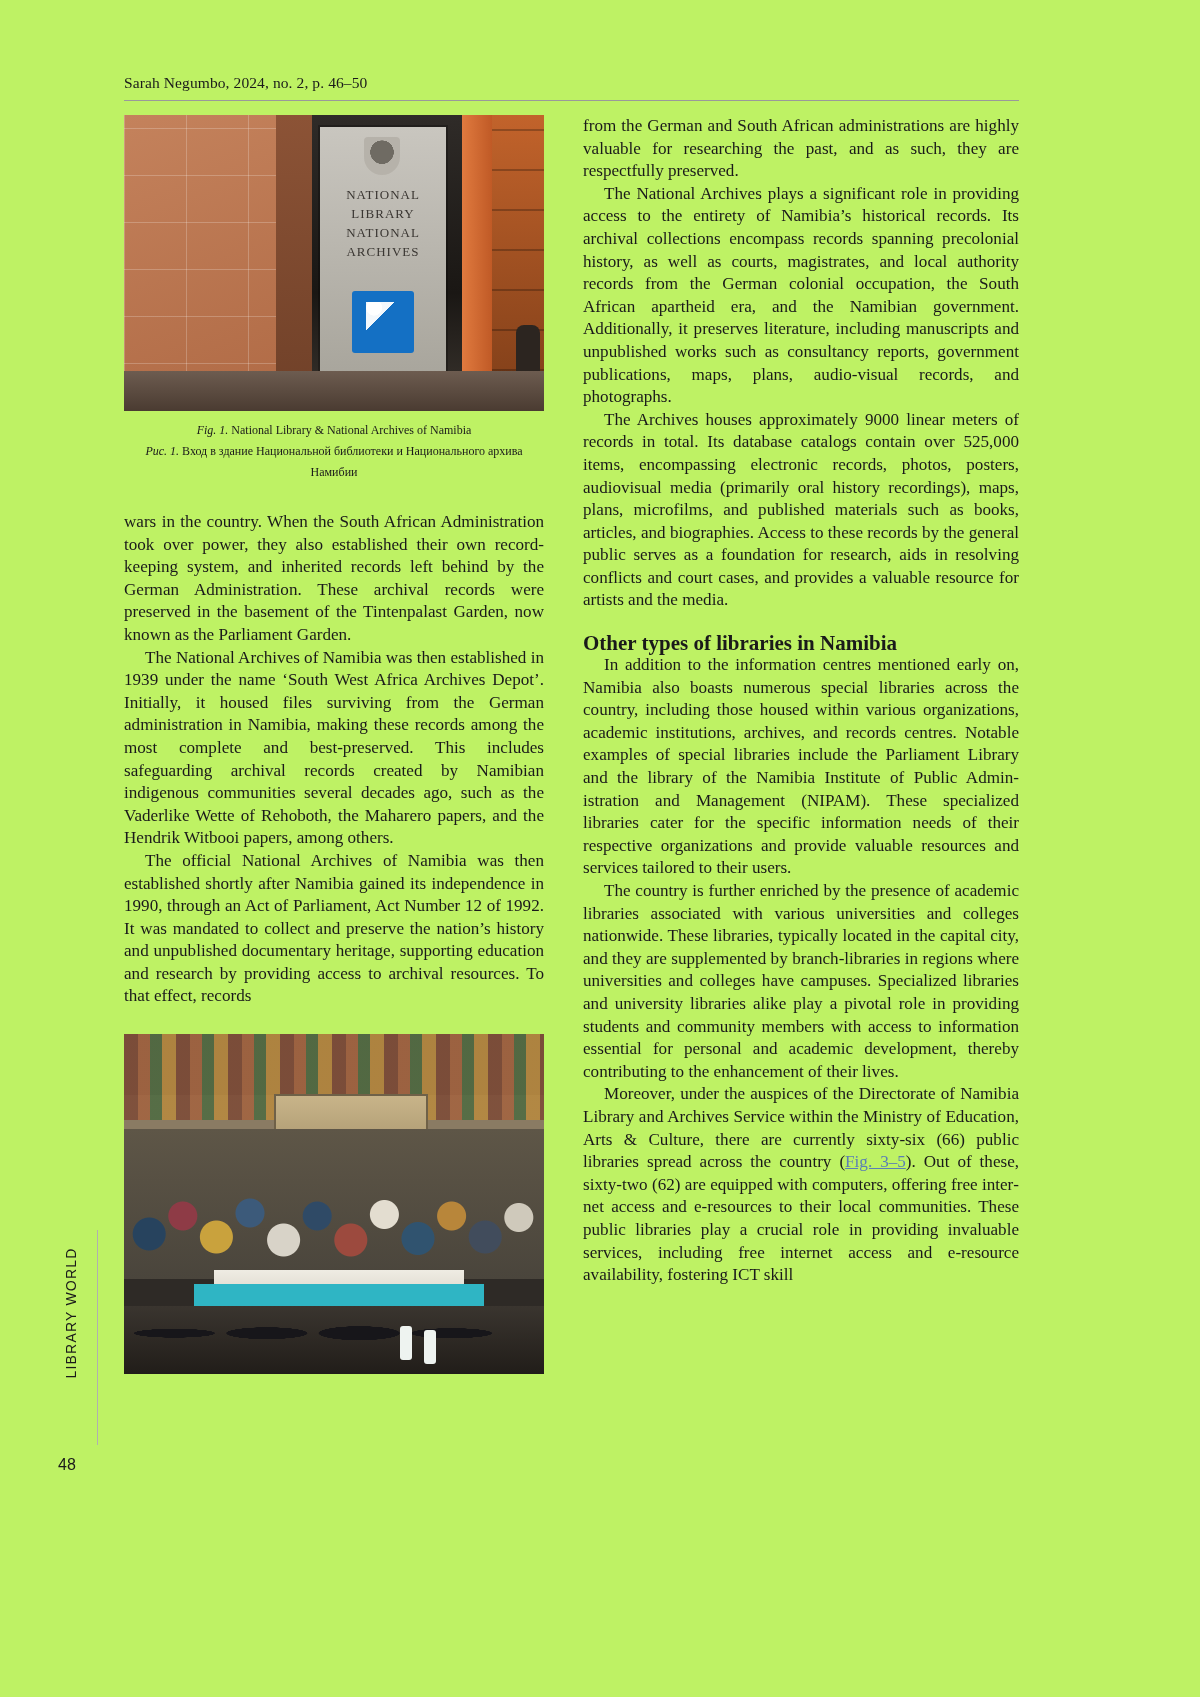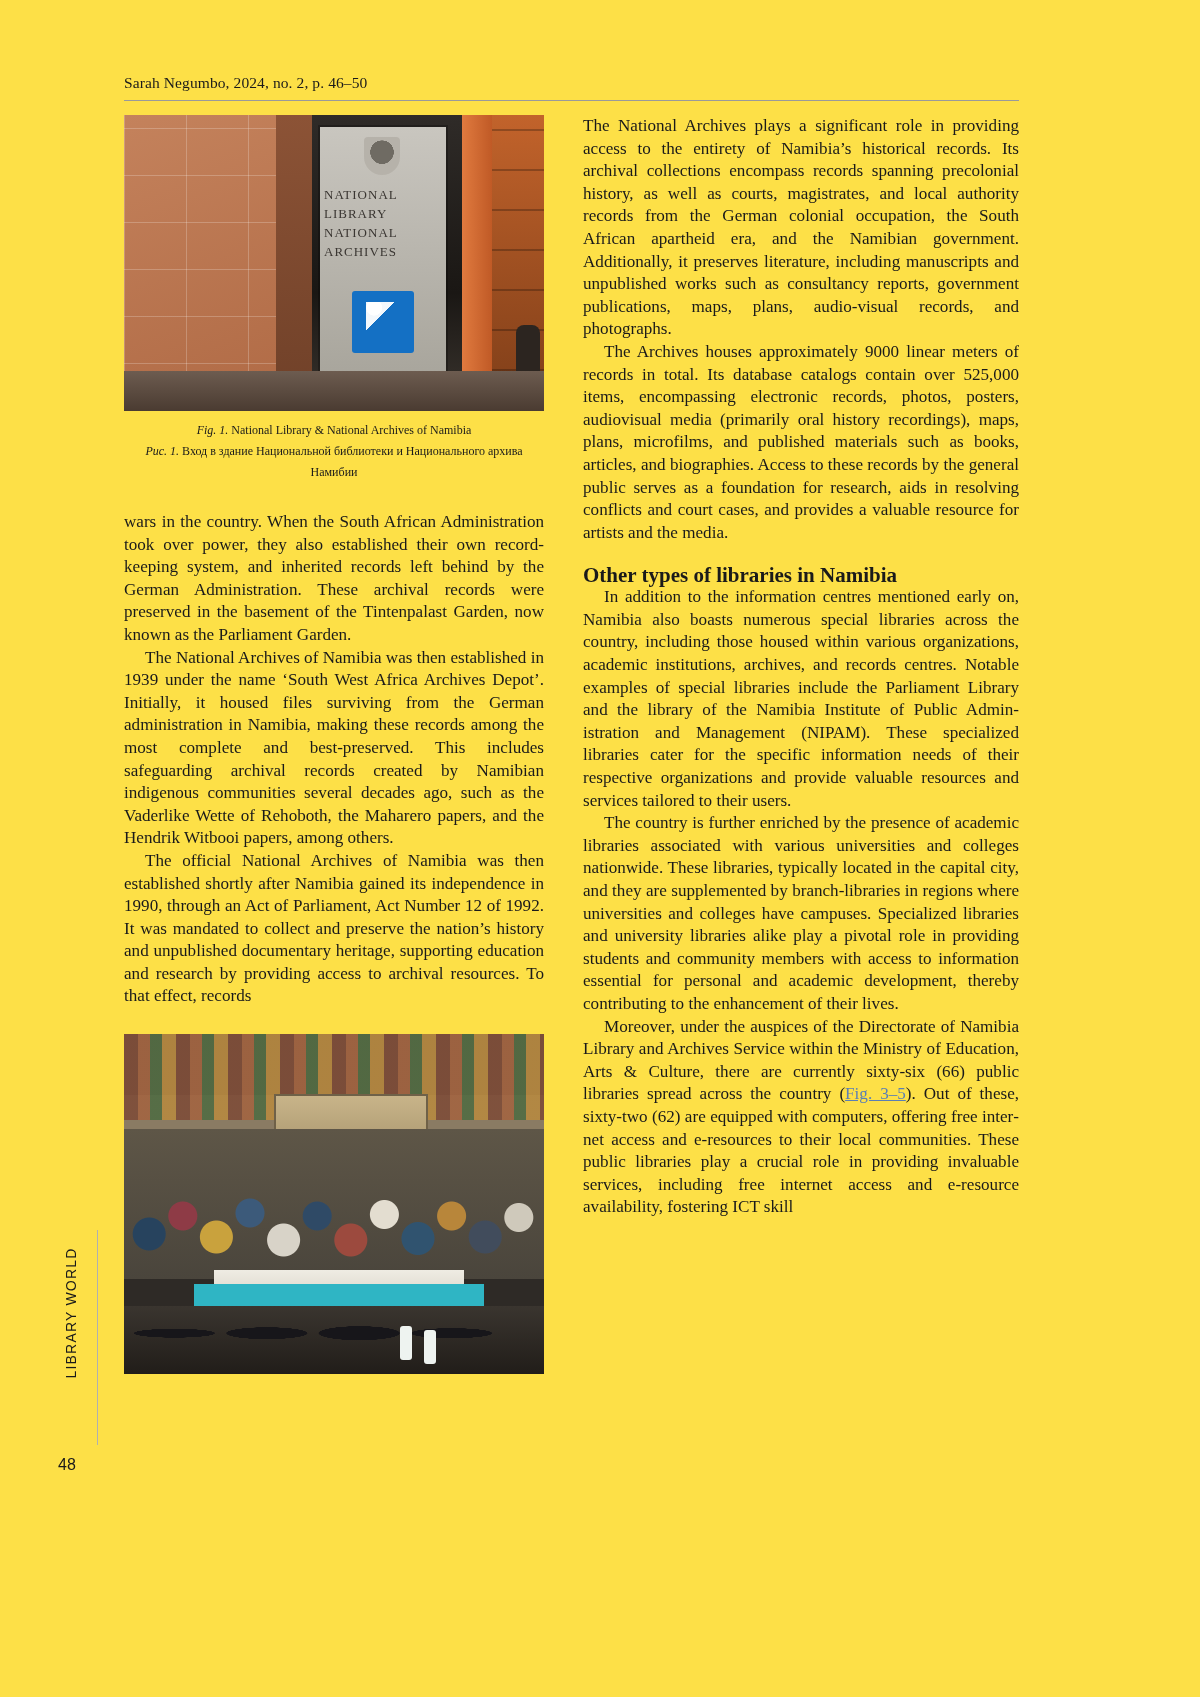--- a/index.html
+++ b/index.html
@@ -12,21 +12,21 @@
     height: 1697px;
     position: relative;
     font-family: "Liberation Serif", serif;
     color: #1a1a1a;
   }
   .page {
     position: absolute;
     left: 0; top: 0;
     width: 1200px;
     height: 1697px;
-    background: #fde047;
+    background: #bef264;
   }
   
   .runhead {
     position: absolute;
     left: 124px;
     top: 74px;
     width: 895px;
     font-size: 15.5px;
     letter-spacing: 0.1px;
     color: #1a1a1a;
@@ -152,21 +152,21 @@
     background: linear-gradient(180deg,#c9c6bf,#a8a59c);
     box-shadow: 0 0 0 2px rgba(0,0,0,0.25);
   }
   .fig1 .crest {
     position: absolute; left: 240px; top: 22px; width: 36px; height: 38px;
     background: radial-gradient(circle at 50% 40%, #6f6b63 0 40%, #b6b2aa 41% 100%);
     border-radius: 4px 4px 18px 18px;
   }
   .fig1 .signtext {
     position: absolute; left: 200px; top: 70px; width: 118px;
-    text-align: left;
+    text-align: center;
     font-family: "Liberation Serif", serif;
     font-size: 13px;
     line-height: 19px;
     letter-spacing: 1px;
     color: #3a3632;
   }
   .fig1 .bluebox {
     position: absolute; left: 228px; top: 176px; width: 62px; height: 62px;
     background: #1470c4;
     border-radius: 3px;
@@ -297,20 +297,21 @@
         <div class="chairs"></div>
         <div class="bottle b1"></div>
         <div class="bottle b2"></div>
       </div>
     </div>
 
   </div>
 
   <div class="col-right">
 
+    <p class="body first">from the German and South African administrations are highly valuable for researching the past, and as such, they are respectfully preserved.</p>
     <p class="body">The National Archives plays a significant role in providing access to the entirety of Namibia’s histori­cal records. Its archival collections encompass records spanning precolonial history, as well as courts, mag­istrates, and local authority records from the German colonial occupation, the South African apartheid era, and the Namibian government. Additionally, it pre­serves literature, including manuscripts and unpub­lished works such as consultancy reports, government publications, maps, plans, audio-visual records, and photographs.</p>
     <p class="body">The Archives houses approximately 9000 linear meters of records in total. Its database catalogs contain over 525,000 items, encompassing electronic records, photos, posters, audiovisual media (primarily oral his­tory recordings), maps, plans, microfilms, and pub­lished materials such as books, articles, and biographies. Access to these records by the general public serves as a foundation for research, aids in resolving conflicts and court cases, and provides a valuable resource for artists and the media.</p>
 
     <h2 class="subhead">Other types of libraries in Namibia</h2>
 
     <p class="body gap-after-head" style="text-indent:21px">In addition to the information centres mentioned early on, Namibia also boasts numerous special libraries across the country, including those housed within various organizations, academic institutions, archives, and records centres. Notable examples of special libraries include the Parliament Library and the library of the Namibia Institute of Public Admin­istration and Management (NIPAM). These special­ized libraries cater for the specific information needs of their respective organizations and provide valuable resources and services tailored to their users.</p>
     <p class="body">The country is further enriched by the presence of academic libraries associated with various universi­ties and colleges nationwide. These libraries, typically located in the capital city, and they are supplemented by branch-libraries in regions where universities and colleges have campuses. Specialized libraries and uni­versity libraries alike play a pivotal role in provid­ing students and community members with access to information essential for personal and academic development, thereby contributing to the enhance­ment of their lives.</p>
 
     <p class="body" style="text-indent:21px"><span>Moreover, under the auspices of the Directorate of Namibia Library and Archives Service within the Ministry of Education, Arts &amp; Culture, there are cur­rently sixty-six (66) public libraries spread across the country (</span><a href="#" class="link-ref">Fig. 3–5</a><span>). Out of these, sixty-two (62) are equipped with computers, offering free inter­net access and e-resources to their local commu­nities. These public libraries play a crucial role in providing invaluable services, including free internet access and e-resource availability, fostering ICT skill</span></p>
 

